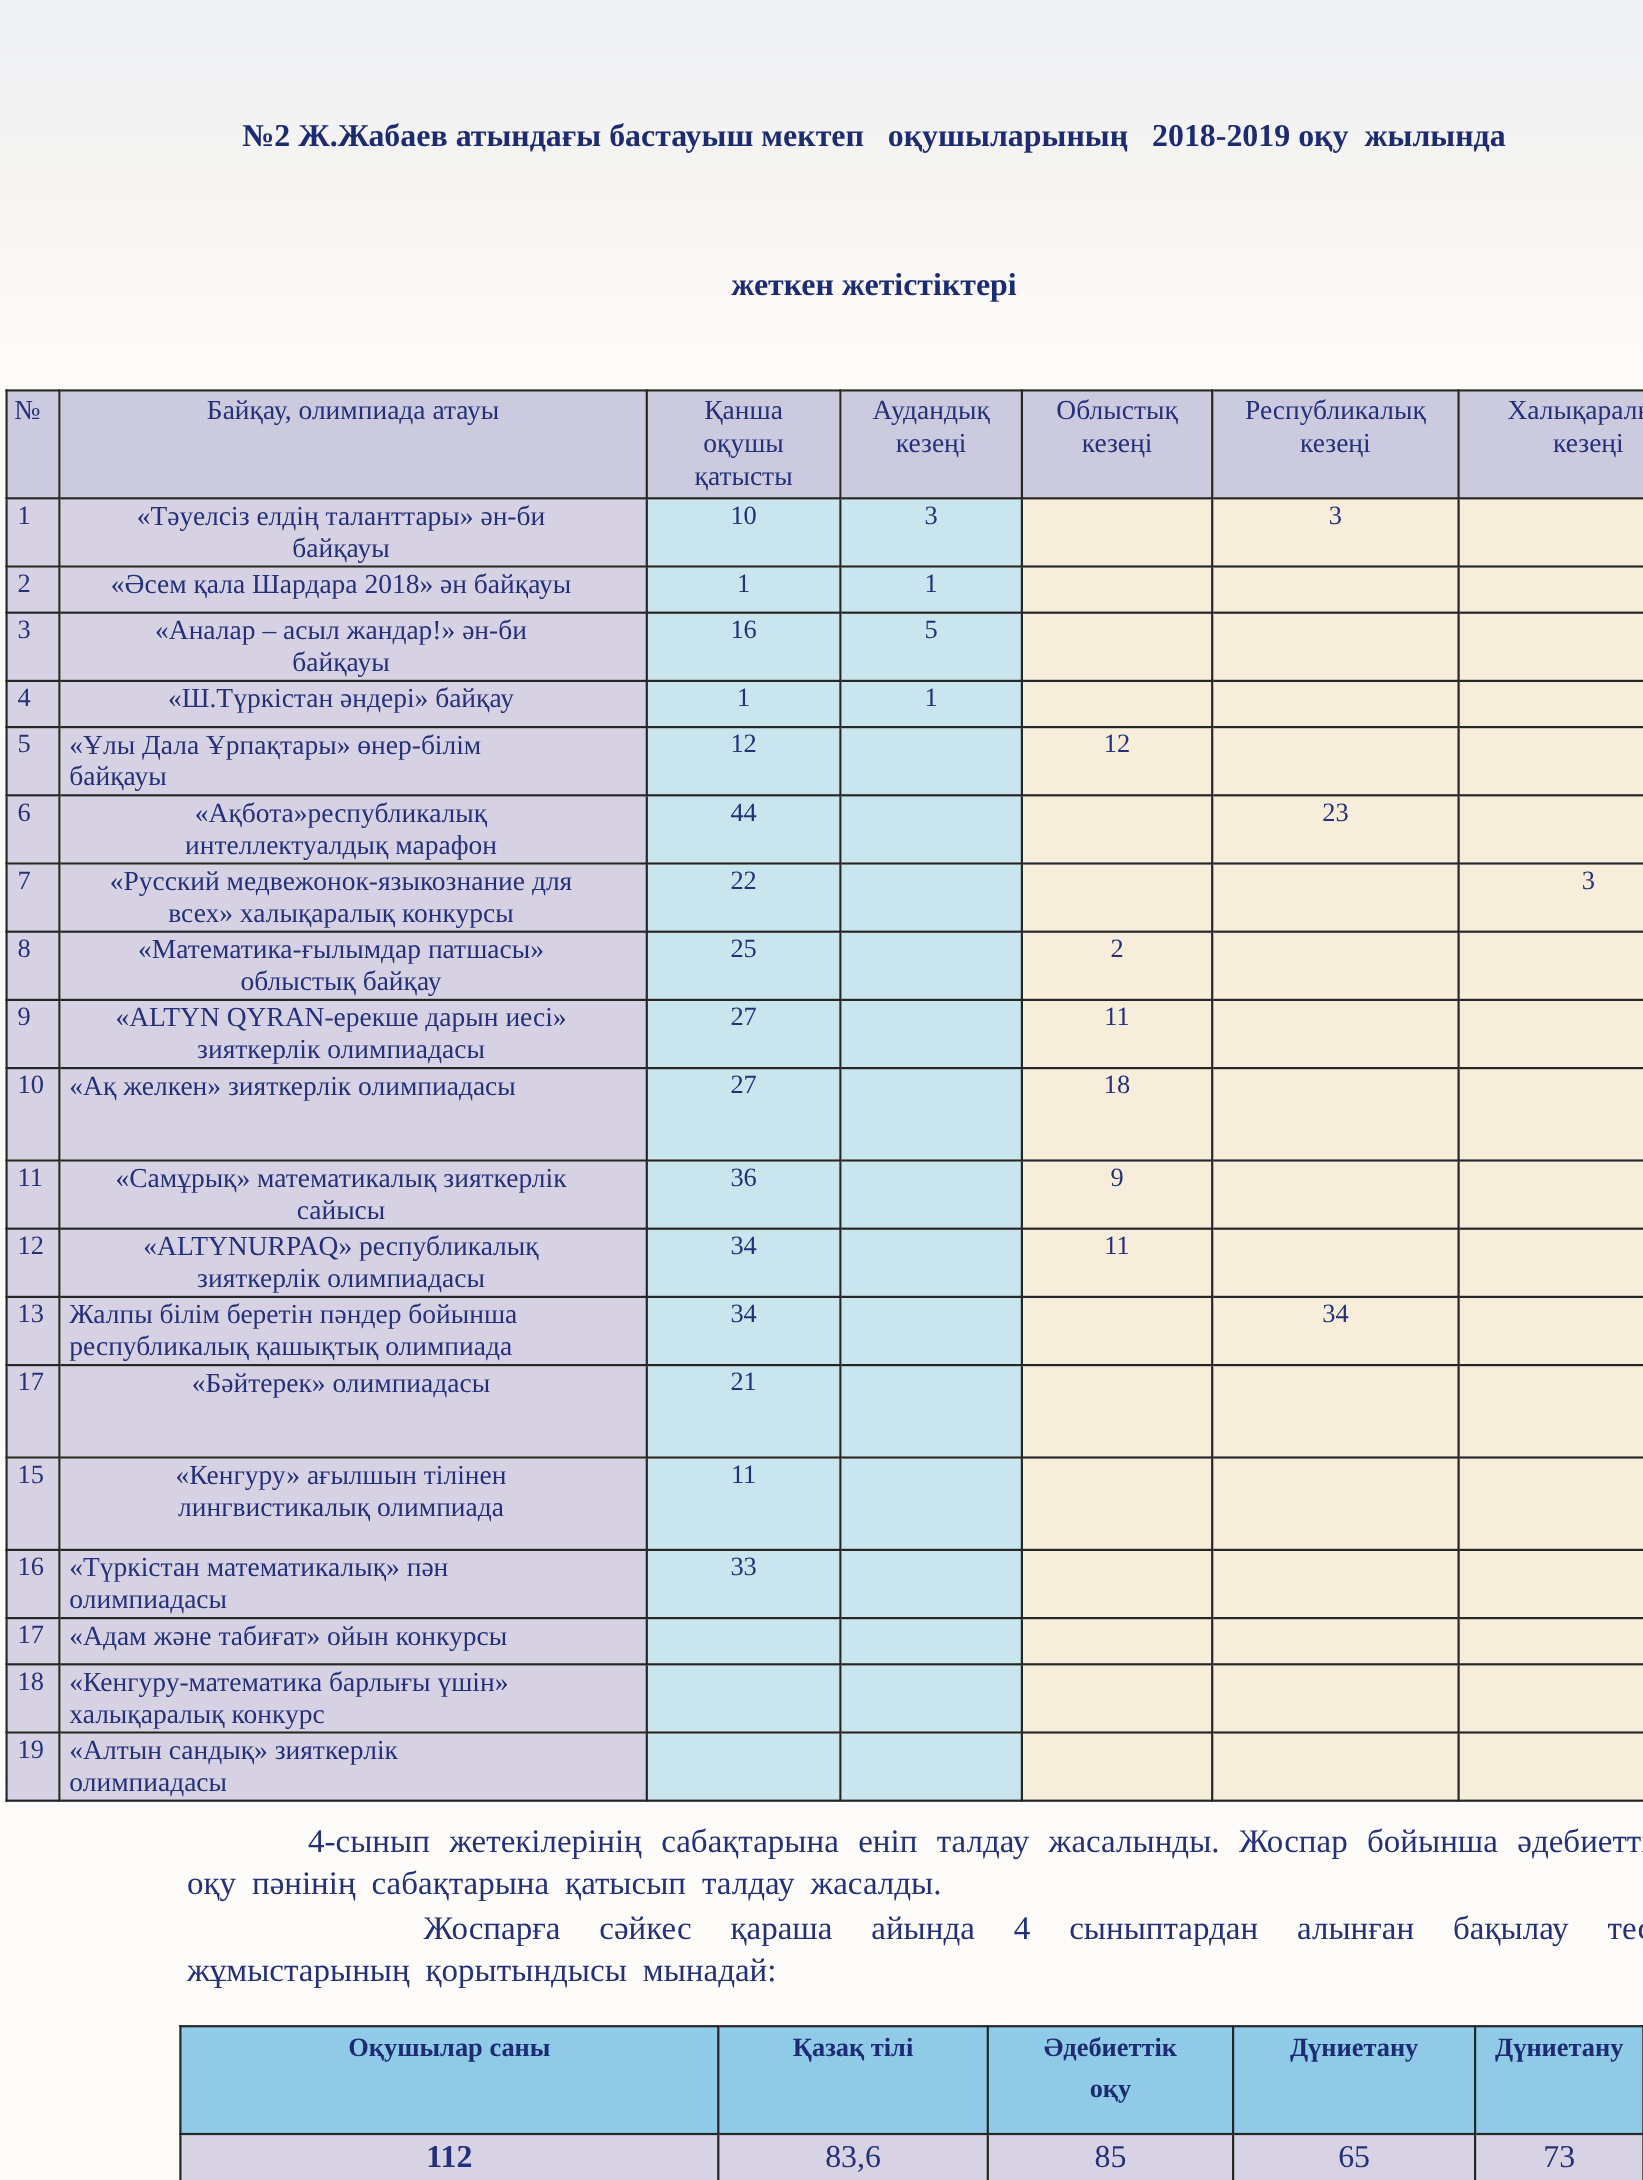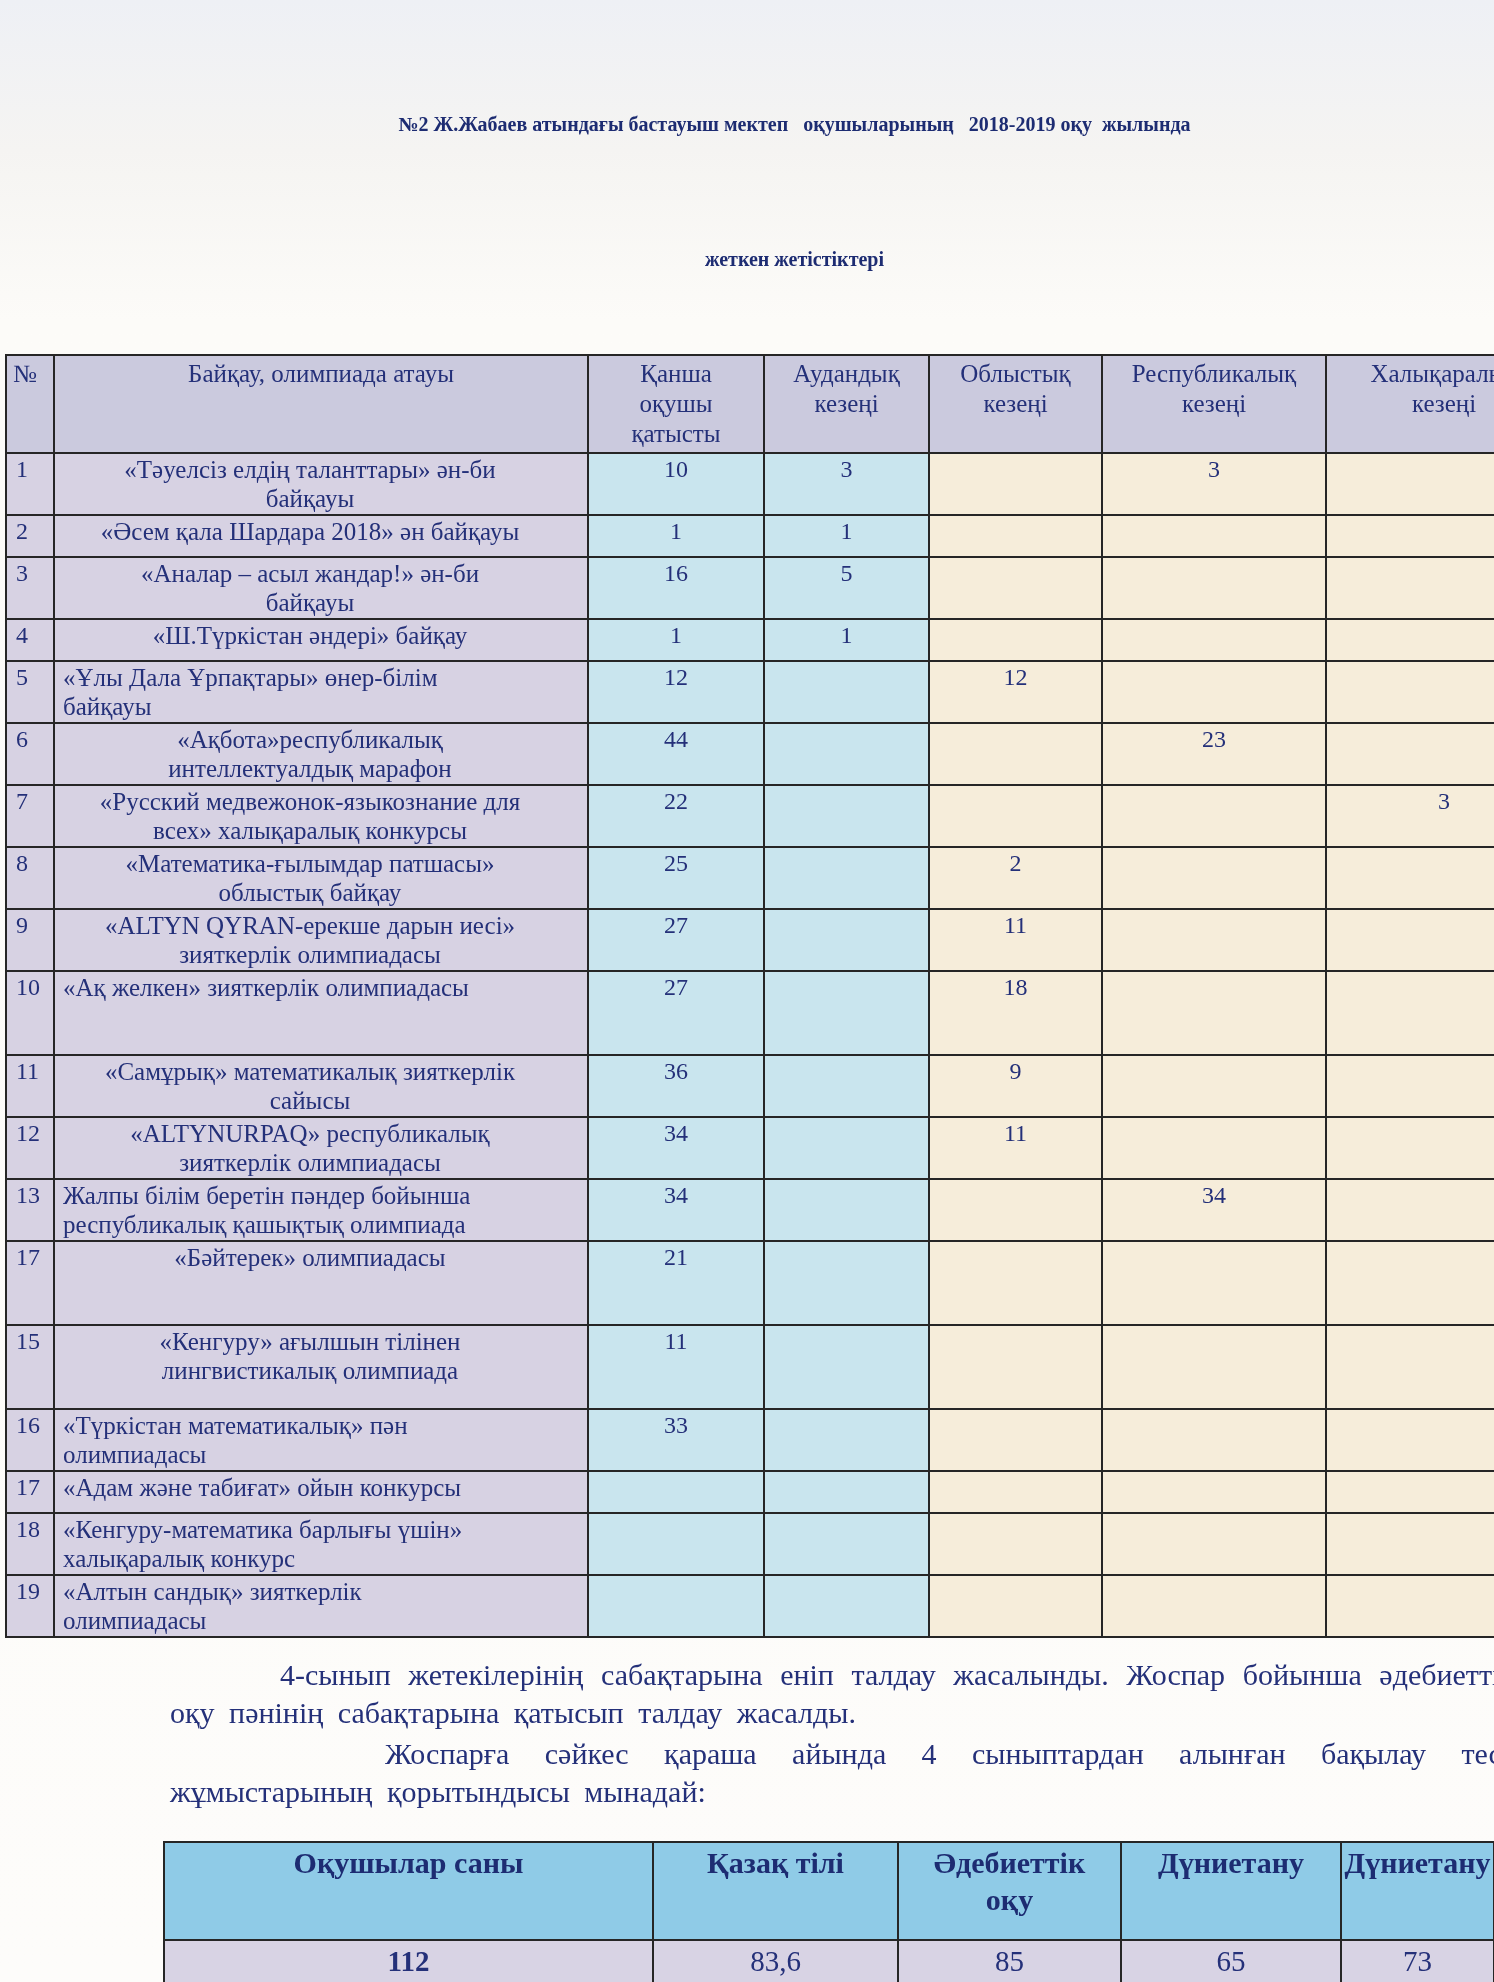--- a/index.html
+++ b/index.html
@@ -4,21 +4,21 @@
 <style>
   html,body{margin:0;padding:0;}
   body{
     width:1494px;height:1982px;overflow:hidden;position:relative;
     background:linear-gradient(#eef0f5 0px,#f5f4f2 150px,#fcfbf8 320px,#fdfcfa 100%);
     font-family:"Liberation Serif","DejaVu Serif",serif;
     color:#243079;
   }
   .title{
     padding-top:12px;padding-left:95px;
-    text-align:center;font-weight:bold;font-size:20px;line-height:45px;
+    text-align:center;font-weight:bold;font-size:29px;line-height:45px;
     color:#1d2c72;white-space:pre-wrap;
   }
   
   table{border-collapse:collapse;table-layout:fixed;}
   .t1{margin:27px 0 0 5px;width:1556px;}
   .t1 th,.t1 td{border:2px solid #262626;vertical-align:top;overflow:hidden;}
   .t1 th{
     background:#cbcade;font-weight:normal;font-size:25px;line-height:30px;
     text-align:center;white-space:pre-line;padding:3px 4px;height:86px;color:#243079;
   }
@@ -34,21 +34,21 @@
   .t1 td.c-blue{background:#c9e5ee;text-align:center;font-size:24px;}
   .t1 td.c-cream{background:#f6edda;text-align:center;font-size:24px;}
   
   .pblock{margin-top:18px;padding-left:170px;width:1345px;}
   .para{font-size:30px;line-height:38px;text-align:justify;word-spacing:7px;color:#243079;}
   .p1{text-indent:110px;}
   .p2{text-indent:215px;margin-top:3px;}
   
   .t2{margin:30px 0 0 163px;width:1330px;}
   .t2 th{
-    background:#8fcbe7;border:2px solid #262626;font-size:30px;font-weight:bold;
+    background:#8fcbe7;border:2px solid #262626;font-size:24px;font-weight:bold;
     text-align:center;vertical-align:top;height:94px;
     white-space:pre-line;line-height:37px;color:#1d2c72;
   }
   .t2 td{
     background:#d8d3e4;border:2px solid #262626;font-size:29px;
     text-align:center;vertical-align:top;padding-top:4px;height:48px;color:#243079;
   }
   .t2 td.std{font-weight:bold;}
 </style>
 </head>

